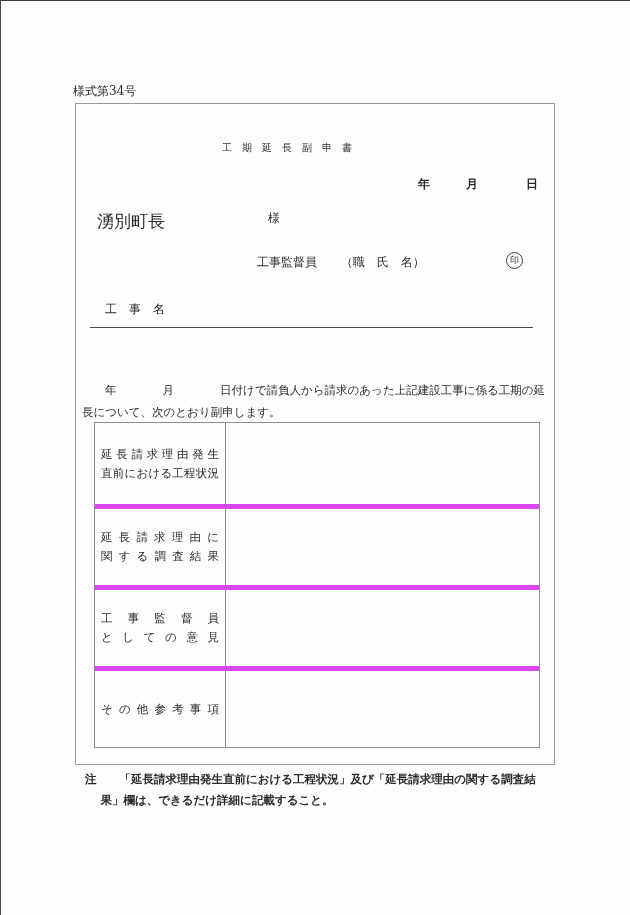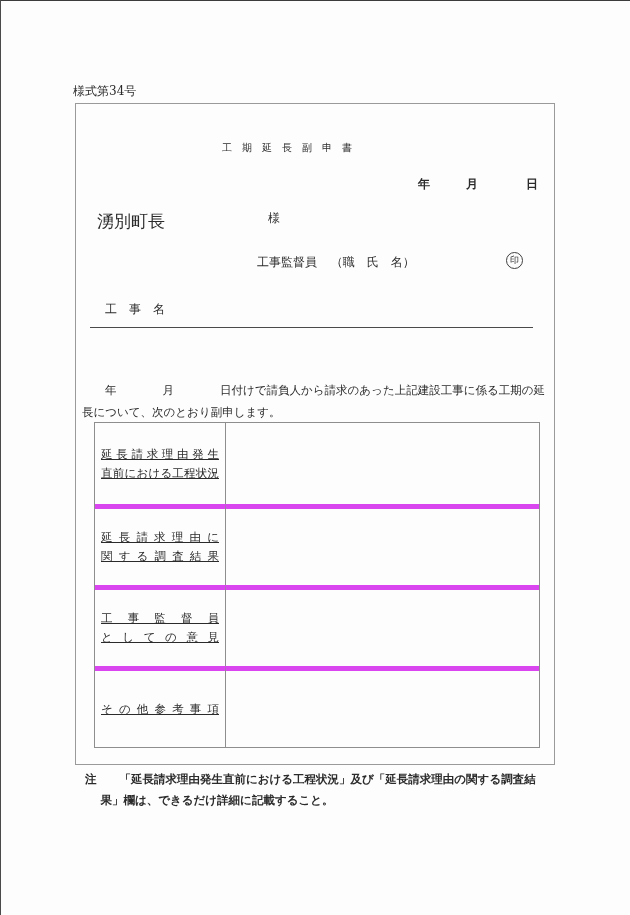--- a/index.html
+++ b/index.html
@@ -32,21 +32,21 @@
 
   .date-line {
     position: absolute; left: 75px; top: 176px; width: 480px;
     text-align: right; padding-right: 17px; font-size: 12px; font-weight: bold;
   }
 
   .addressee-name { position: absolute; left: 97px;  top: 210px; font-size: 17px; }
   .honorific      { position: absolute; left: 268px; top: 210px; font-size: 12px; }
 
   .supervisor-line { position: absolute; left: 257px; top: 254px; font-size: 12px; }
-  .supervisor-line .name-field { margin-left: 10px; }
+  .supervisor-line .name-field { margin-left: 20px; }
 
   .seal {
     position: absolute; left: 506px; top: 252px;
     width: 17px; height: 17px;
     border: 1px solid #3f3f3f; border-radius: 50%;
     font-size: 9px; line-height: 15px; text-align: center;
     color: #2b2b2b;
   }
 
   .construction-name-label { position: absolute; left: 105px; top: 301px; font-size: 12px; }
@@ -69,21 +69,20 @@
     grid-template-columns: 131px 1fr;
     grid-template-rows: repeat(4, 1fr);
     border: 1px solid #8e8e8e;
   }
   .form-table .cell { border-top: 5px solid #d946ef; }
   .form-table .cell.first-row { border-top: none; }
   .form-table .label-cell {
     border-right: 1px solid #8e8e8e;
     display: flex; align-items: center;
     padding: 0 6px;
-    text-decoration: underline;
   }
   .form-table .label-text {
     width: 100%;
     font-size: 11.5px; line-height: 19px;
     text-align: justify; text-align-last: justify;
     white-space: pre-line;
   }
   .form-table .value-cell { background: transparent; }
 
   .note-text {

